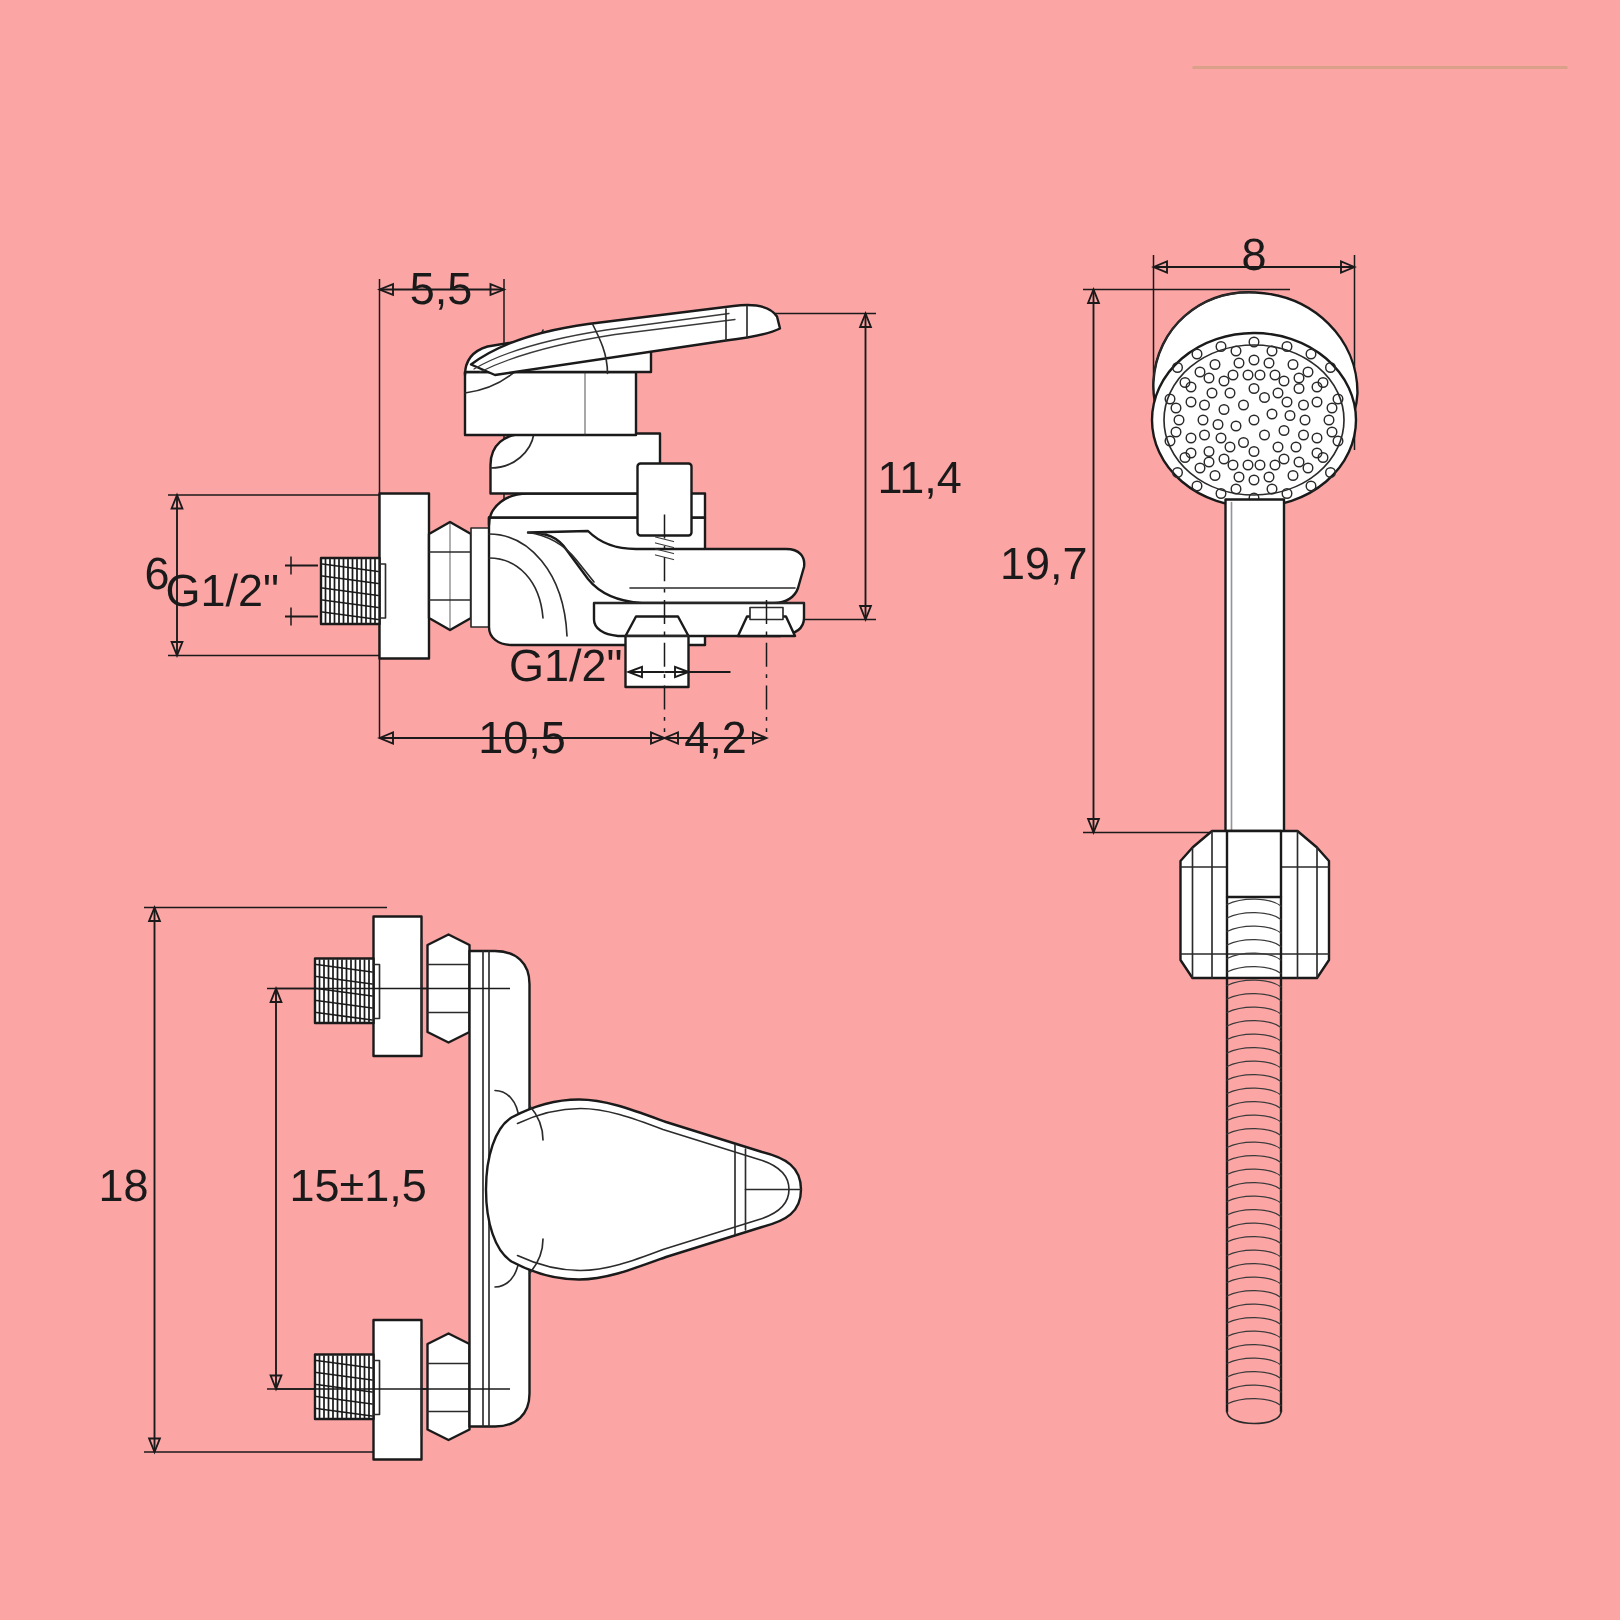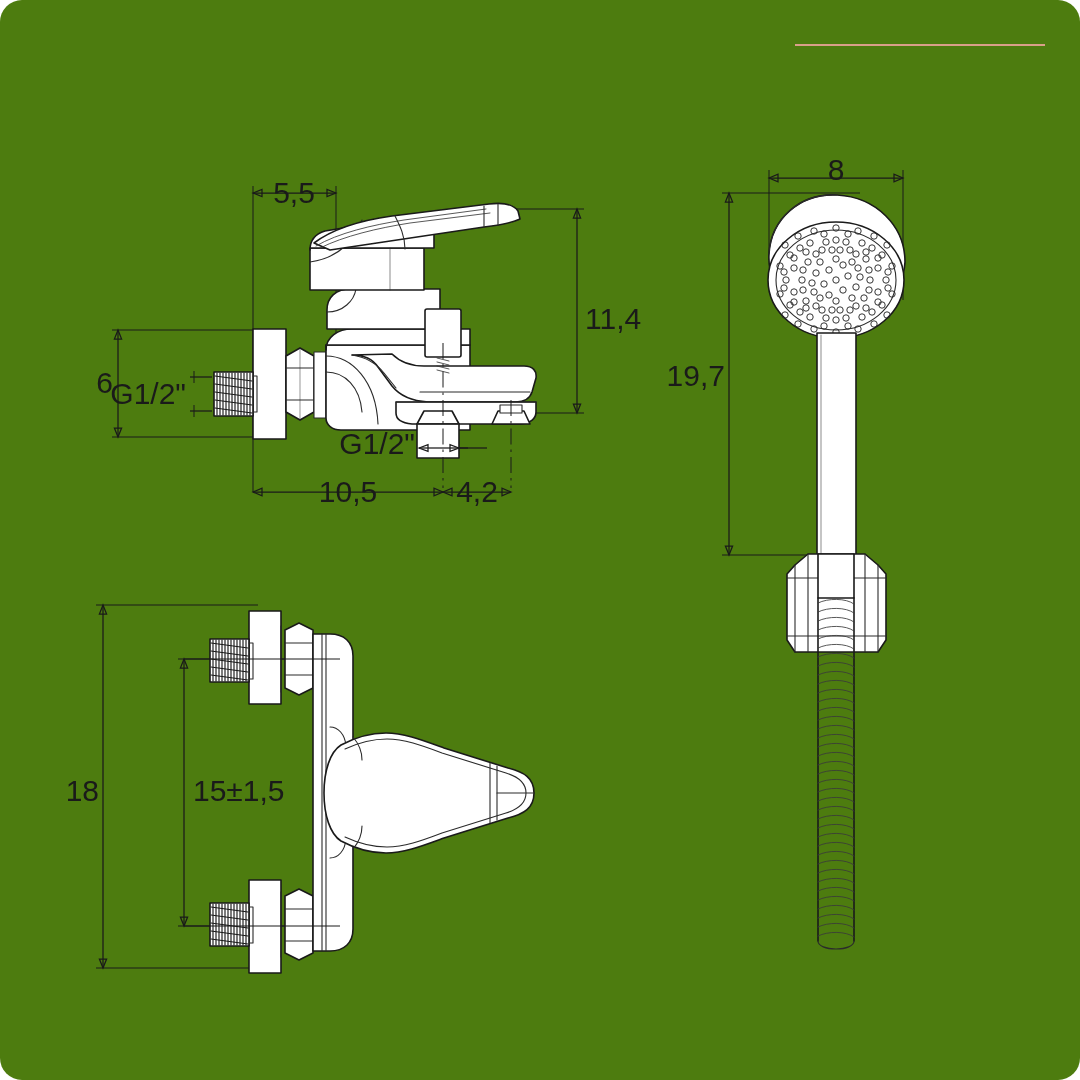--- a/index.html
+++ b/index.html
@@ -5,24 +5,23 @@
 <style>
   html, body {
     margin: 0;
     padding: 0;
     background: #ffffff;
   }
   #page {
     position: relative;
     width: 1080px;
     height: 1080px;
-    background: #4d7c0f;
+    background: #fca5a5;
     overflow: hidden;
     font-family: "Liberation Sans", sans-serif;
-    border-radius: 22px;
   }
   #drawing {
     position: absolute;
     inset: 0;
     width: 1080px;
     height: 1080px;
   }
   .dim-text {
     font-family: "Liberation Sans", sans-serif;
     font-size: 30px;

